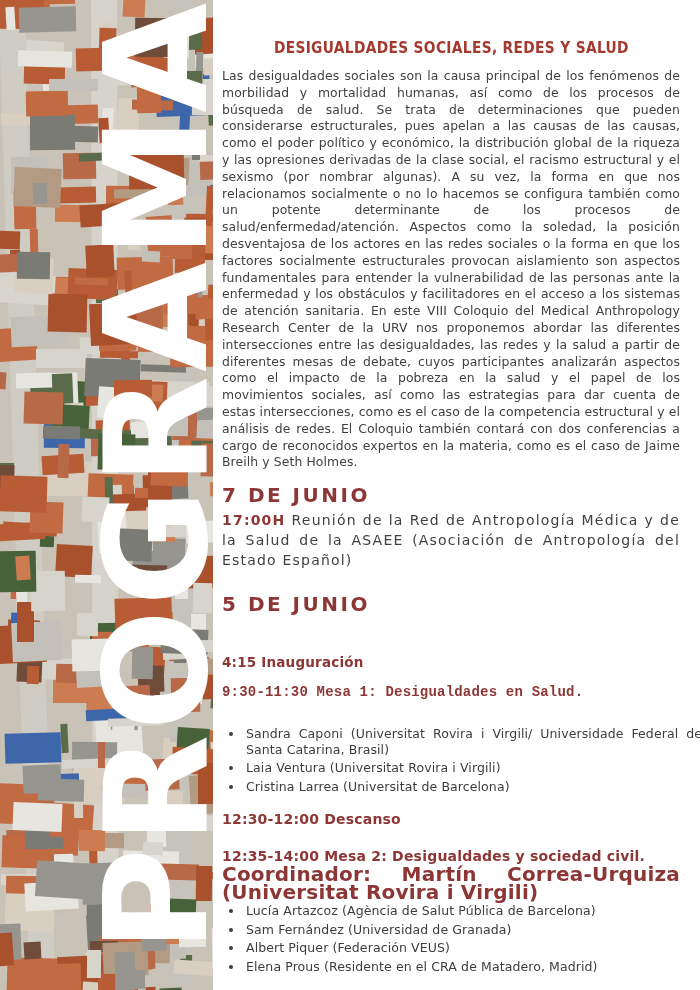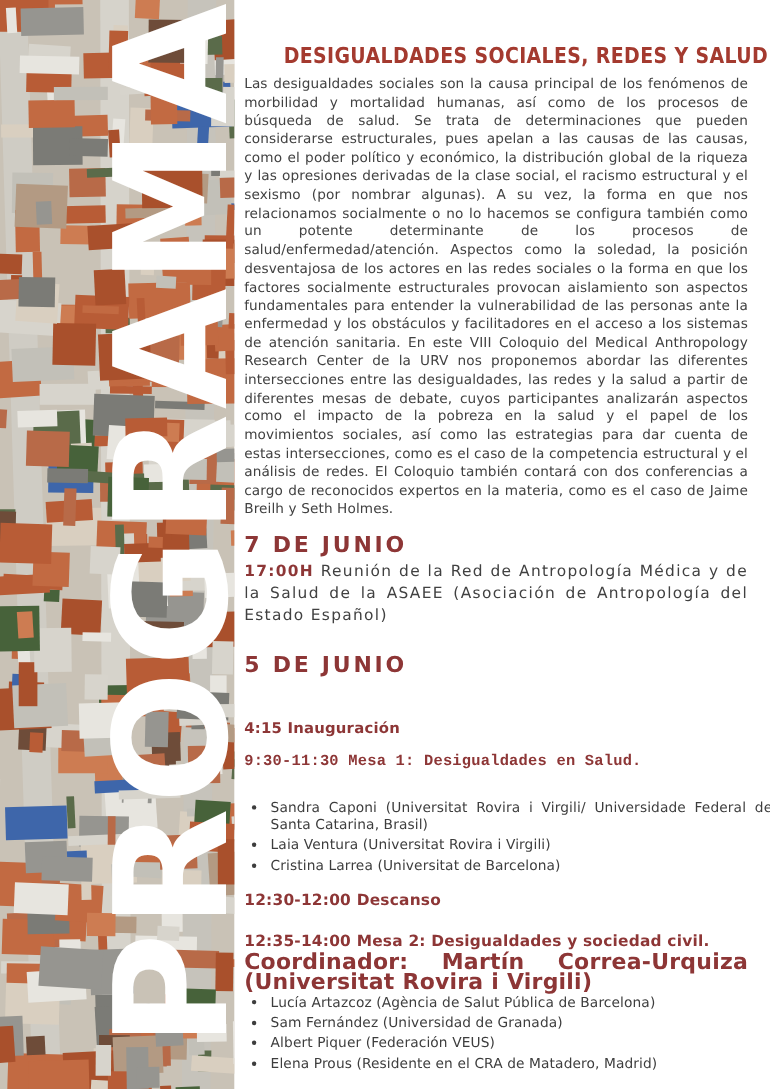--- a/index.html
+++ b/index.html
@@ -20,21 +20,21 @@
   }
   .vertical-title span{
     display:block;position:relative;top:50px;left:38px;
     line-height:213px;font-size:142px;font-weight:800;color:#ffffff;
     letter-spacing:4px;white-space:nowrap;
   }
   
   .content{position:absolute;left:222px;top:0;width:458px;height:990px;}
   .content > *{position:absolute;left:0;width:458px;margin:0;}
   .doc-title{
-    top:38px;text-align:center;color:#a43a2f;font-size:20px;font-weight:800;
+    top:38px;text-align:center;color:#a43a2f;font-size:16px;font-weight:800;
     letter-spacing:0.4px;white-space:nowrap;
   }
   .doc-title span{display:inline-block;transform:scaleX(0.86);transform-origin:center;}
   .intro{
     top:68px;font-size:12.4px;line-height:16.8px;color:#414141;
     text-align:justify;letter-spacing:0.1px;
   }
   .day-heading{
     color:#8d3636;font-size:20px;font-weight:800;letter-spacing:2.5px;white-space:nowrap;
   }

